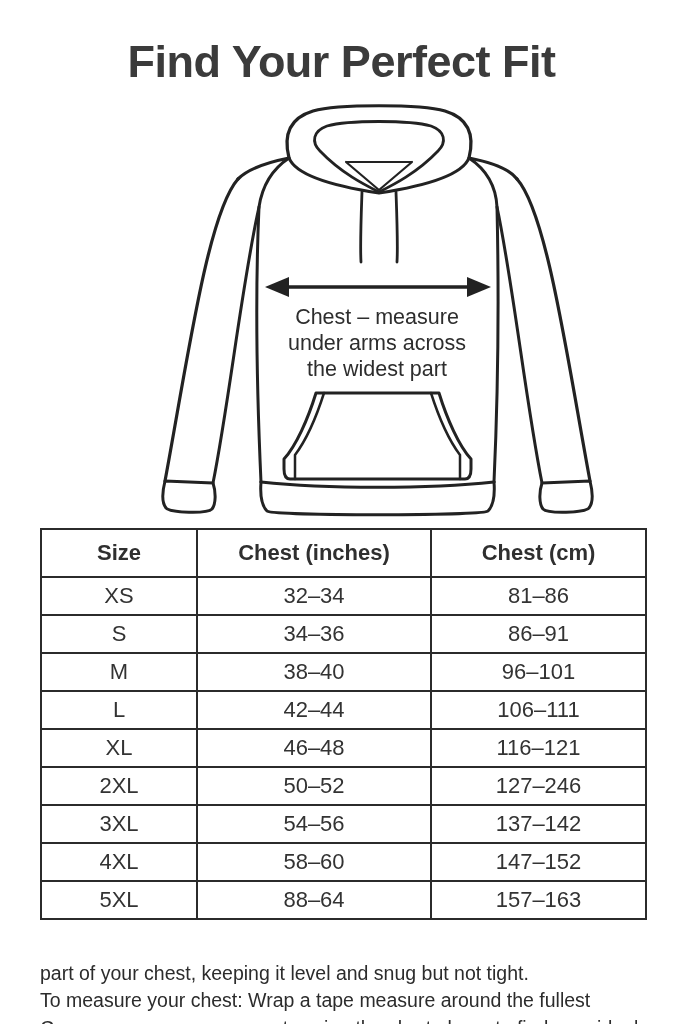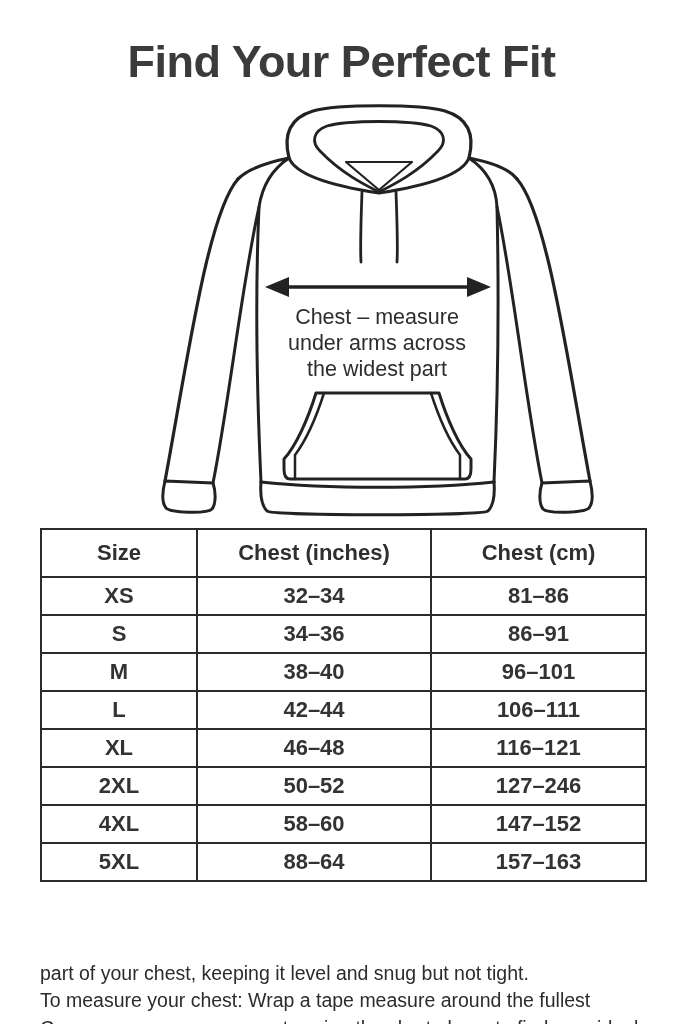--- a/index.html
+++ b/index.html
@@ -30,21 +30,21 @@
     position: absolute; top: 528px; left: 40px;
     width: 605px; table-layout: fixed;
     border-collapse: collapse;
     color: #333333;
   }
   .size-chart th, .size-chart td {
     border: 2px solid #2b2b2b;
     text-align: center; vertical-align: middle;
   }
   .size-chart th { height: 48px; font-size: 22px; font-weight: 700; color: #2f2f2f; border-radius: 21px; }
-  .size-chart td { height: 38px; font-size: 22px; font-weight: 700; }
+  .size-chart td { height: 38px; font-size: 22px; font-weight: 400; }
 
   .note {
     position: absolute; top: 960px; left: 40px; width: 614px;
     font-size: 19.5px; line-height: 27.4px; color: #2c2c2c;
   }
   .note div { white-space: nowrap; }
 </style>
 </head>
 <body>
 
@@ -134,20 +134,25 @@
         <td>XL</td>
         <td>46–48</td>
         <td>116–121</td>
       </tr>
       <tr>
         <td>2XL</td>
         <td>50–52</td>
         <td>127–246</td>
       </tr>
       <tr>
+        <td>3XL</td>
+        <td>54–56</td>
+        <td>137–142</td>
+      </tr>
+      <tr>
         <td>4XL</td>
         <td>58–60</td>
         <td>147–152</td>
       </tr>
       <tr>
         <td>5XL</td>
         <td>88–64</td>
         <td>157–163</td>
       </tr>
     </tbody>

